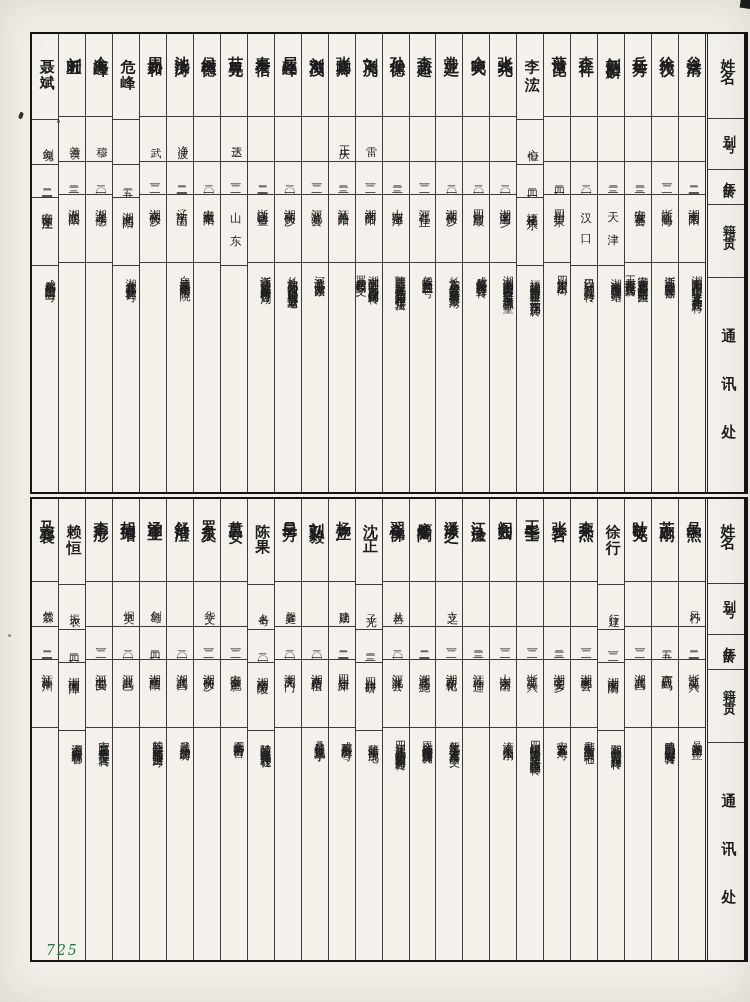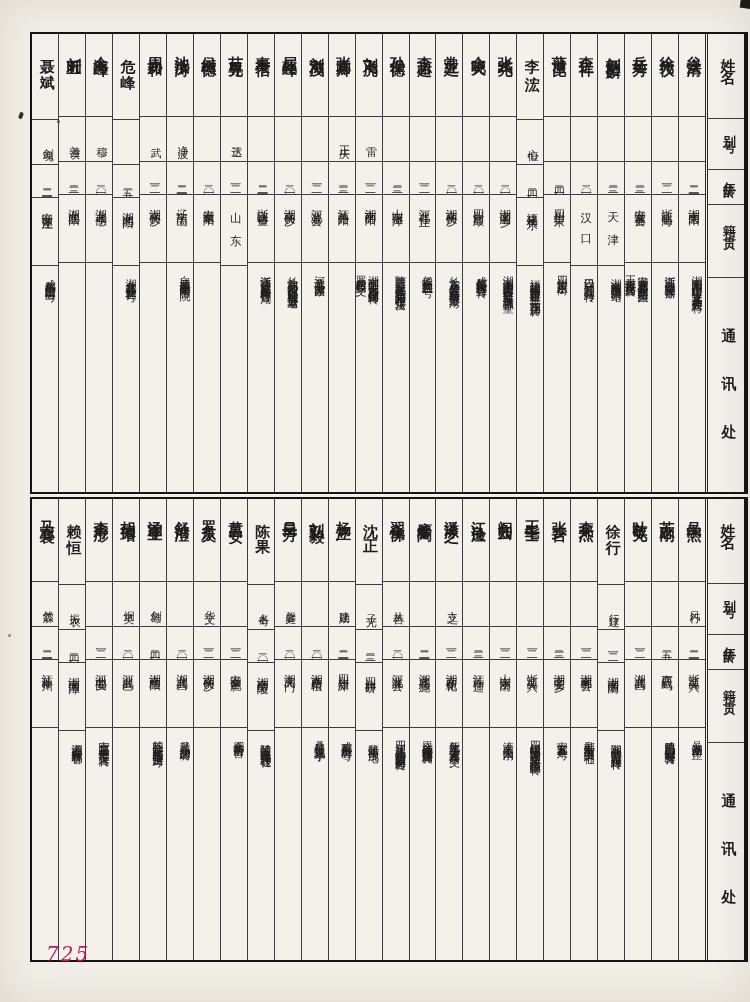--- a/index.html
+++ b/index.html
@@ -38,21 +38,21 @@
               text-align:start; padding:4px 3px 2px 0; letter-spacing:1.5px; }
   
   .hcol .c { font-weight:700; }
   .hcol .c.name   { font-size:15px; padding:12px 9px 0 0; letter-spacing:12px; }
   .hcol .c.alias  { font-size:13px; text-align:start; padding:6px 8px 0 0; letter-spacing:6px; }
   .hcol .c.age    { font-size:13px; text-align:start; padding:2px 8px 0 0; letter-spacing:2px; }
   .hcol .c.native { font-size:13px; padding:10px 8px 0 0; letter-spacing:12px; }
   .hcol .c.addr   { font-size:15px; padding:38px 9px 0 0; letter-spacing:48px; }
   .pagenum {
     position:absolute; left:46px; top:942px;
-    font-size:20px; letter-spacing:2px; color:#be185d;
+    font-size:14px; letter-spacing:2px; color:#15803d;
     font-family:"DejaVu Serif","Liberation Serif",serif; font-style:italic;
   }
   .corner-smudge { position:absolute; right:0; top:0; width:13px; height:11px;
     background:#1b1b1b; transform:rotate(8deg) translate(3px,-3px); }
   .speck1 { position:absolute; left:19px; top:112px; width:4px; height:7px; background:#2f2f2f; border-radius:2px; transform:rotate(20deg); }
   .speck2 { position:absolute; left:8px;  top:634px; width:3px; height:3px; background:#8f887c; border-radius:50%; }
   .speck3 { position:absolute; left:57px; top:120px; width:3px; height:3px; background:#55504a; border-radius:50%; }
 </style>
 </head>
 <body>

